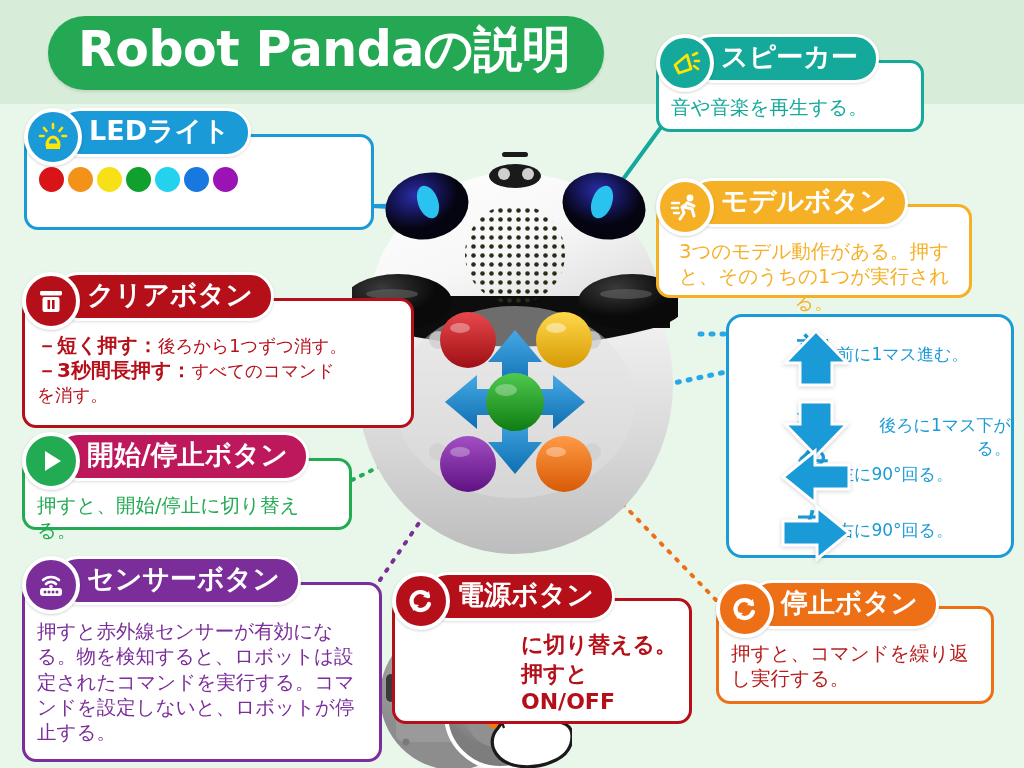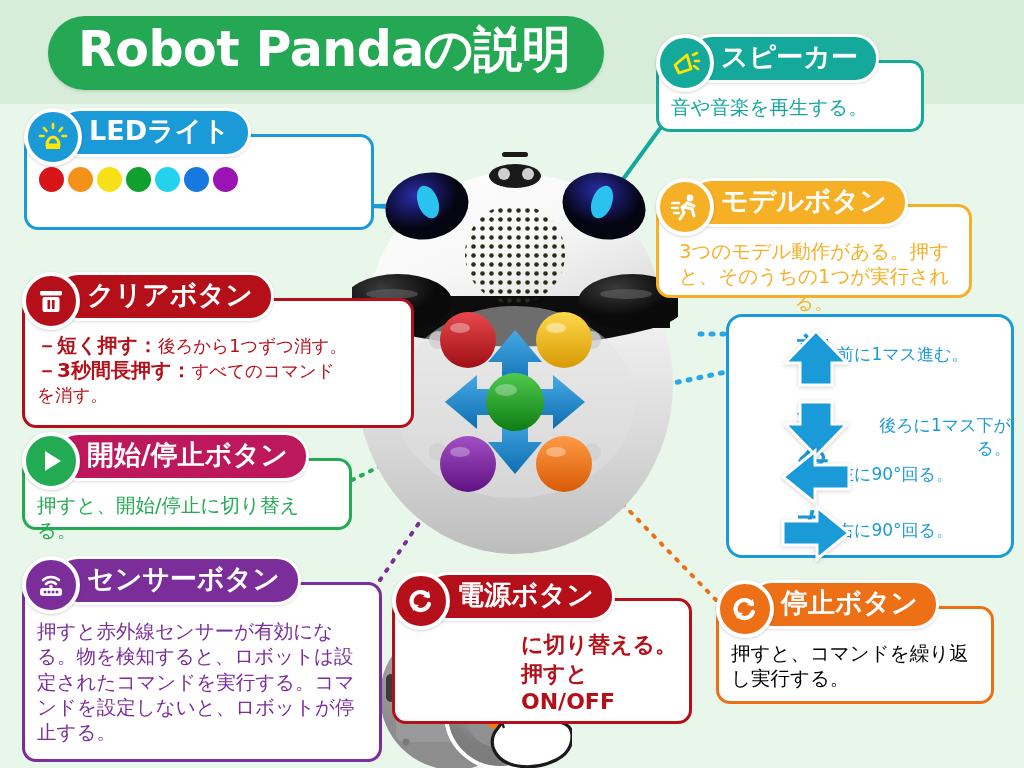--- a/index.html
+++ b/index.html
@@ -72,21 +72,21 @@
   }
   .card .text { font-size: 19.5px; color: #1a9ad7; line-height: 1.30; font-weight: 500; }
 
   
   .t-blue   .body{border-color:#1a9ad7}  .t-blue   .badge{background:#1a9ad7} .t-blue   .label{background:#1a9ad7} .t-blue   .text{color:#1a9ad7}
   .t-red    .body{border-color:#b5101a}  .t-red    .badge{background:#b5101a} .t-red    .label{background:#b5101a}
   .t-green  .body{border-color:#22ab52}  .t-green  .badge{background:#22ab52} .t-green  .label{background:#be185d} .t-green  .text{color:#22ab52}
   .t-purple .body{border-color:#7b2d9a}  .t-purple .badge{background:#7b2d9a} .t-purple .label{background:#7b2d9a} .t-purple .text{color:#7b2d9a}
   .t-teal   .body{border-color:#14a99a}  .t-teal   .badge{background:#14a99a} .t-teal   .label{background:#14a99a} .t-teal   .text{color:#14a99a}
   .t-amber  .body{border-color:#f5b025}  .t-amber  .badge{background:#f5b025} .t-amber  .label{background:#f5b025} .t-amber  .text{color:#f5b025}
-  .t-orange .body{border-color:#ee7016}  .t-orange .badge{background:#ee7016} .t-orange .label{background:#ee7016} .t-orange .text{color:#000000}
+  .t-orange .body{border-color:#ee7016}  .t-orange .badge{background:#ee7016} .t-orange .label{background:#ee7016} .t-orange .text{color:#b91c1c}
   .t-darkred .body{border-color:#b5101a} .t-darkred .badge{background:#b5101a} .t-darkred .label{background:#b5101a} .t-darkred .text{color:#b5101a}
 
   
   #card-led      { left: 24px;  top: 108px; width: 350px; }
   #card-led .body{ width: 350px; height: 96px; padding-top: 30px; }
   #card-clear    { left: 22px;  top: 272px; width: 330px; }
   #card-clear .body{ width: 392px; height: 130px; padding-top: 32px; }
   #card-start    { left: 22px;  top: 432px; width: 330px; }
   #card-start .body{ width: 330px; height: 72px; padding-top: 32px; }
   #card-sensor   { left: 22px;  top: 556px; width: 360px; }

